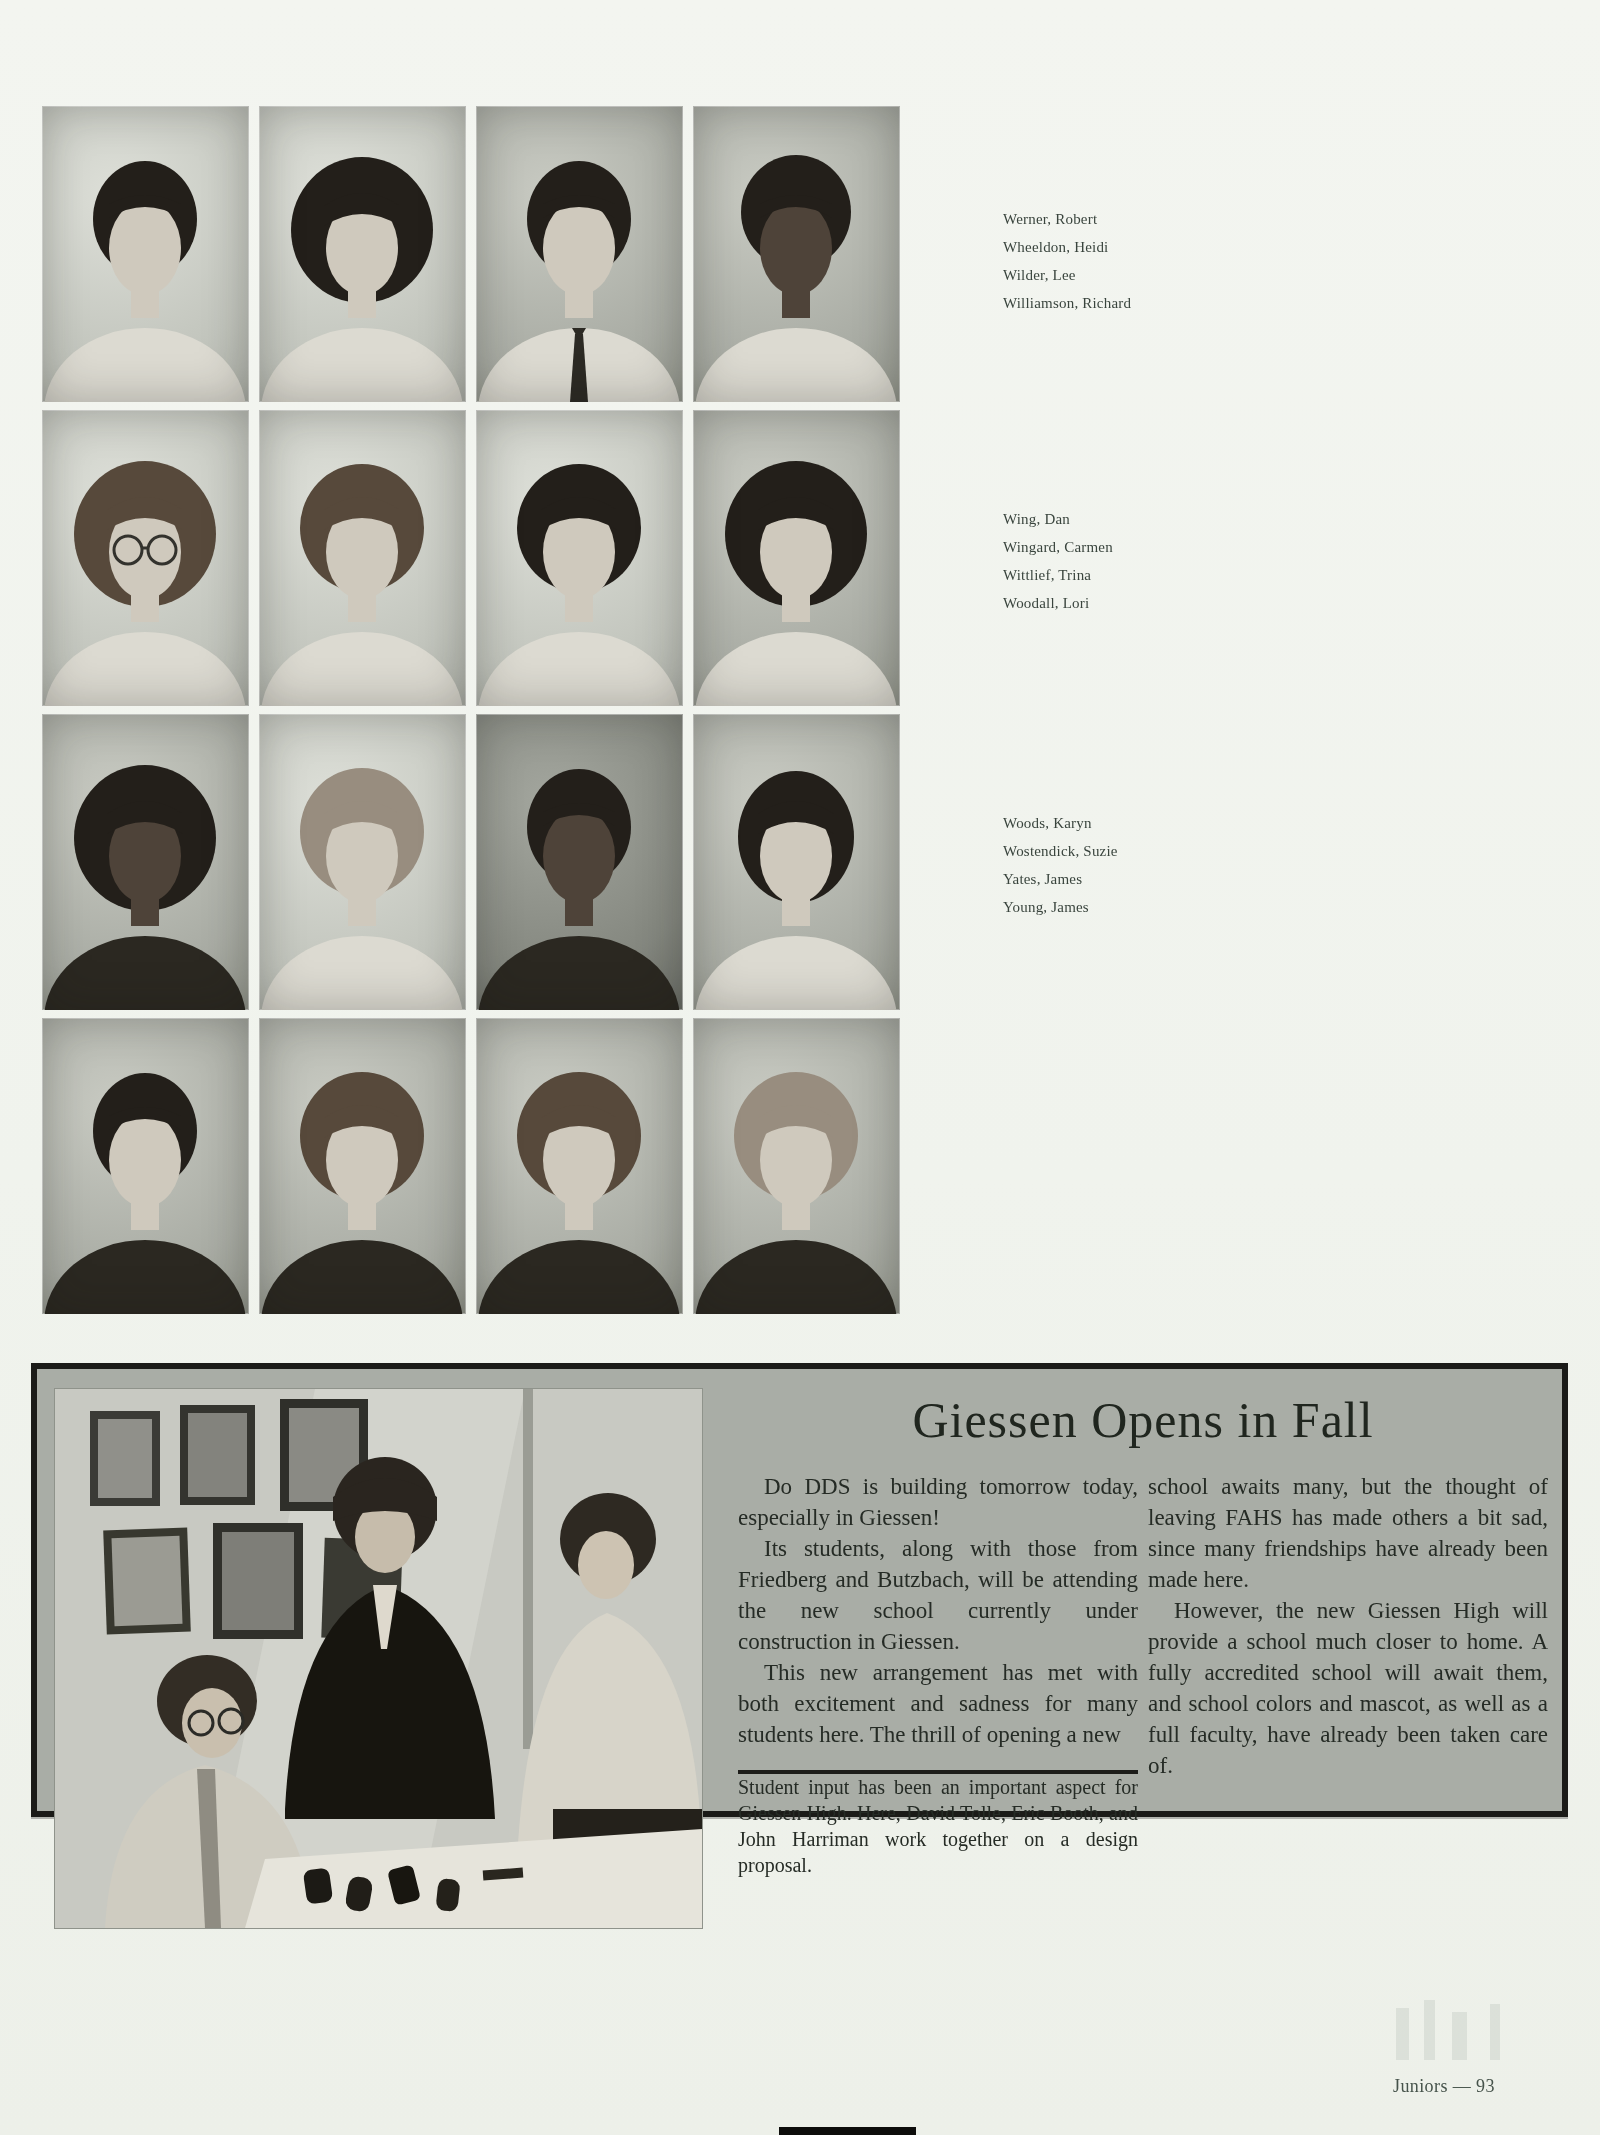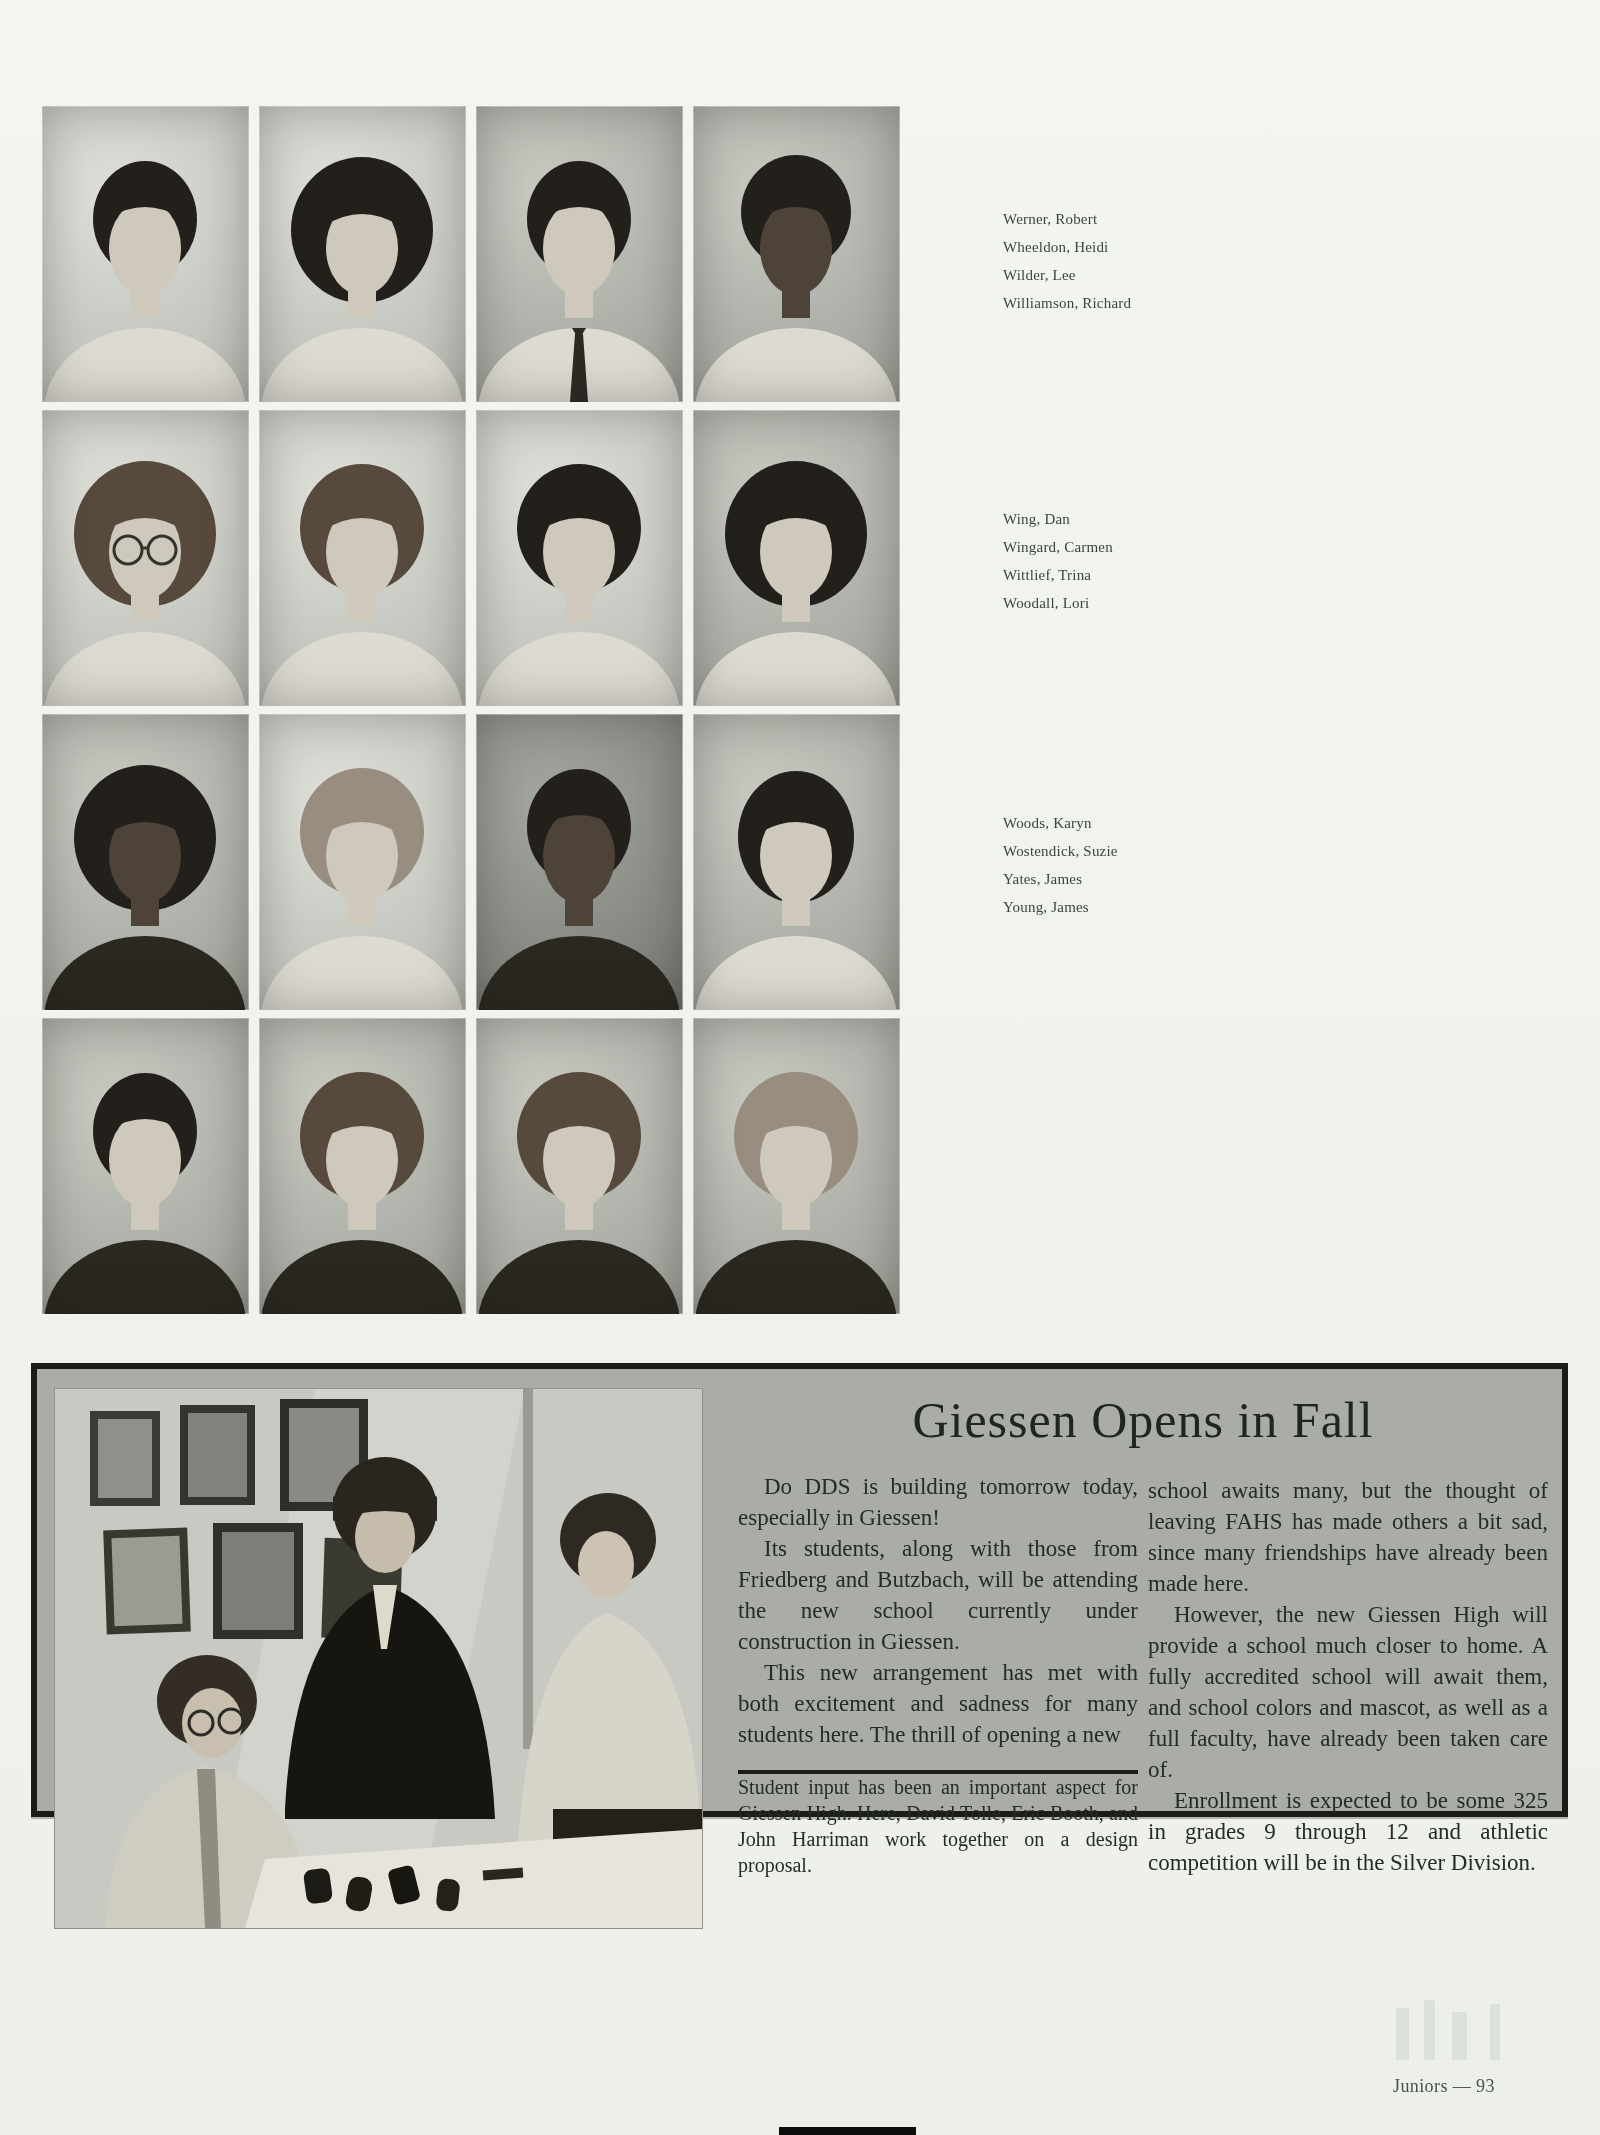--- a/index.html
+++ b/index.html
@@ -40,21 +40,21 @@
     width:647px; height:539px; flex:0 0 647px; position:relative;
     background:#c9cac3; outline:1px solid #8f938b; overflow:hidden;
   }
   .feature-photo svg { position:absolute; inset:0; width:100%; height:100%; }
 
   .article { flex:1; margin-left:36px; color:#252b25; }
   .article-title {
     text-align:center; font-size:50px; font-weight:500; color:#20261f;
     letter-spacing:1px; margin:2px 0 22px 0;
   }
-  .article-cols { display:flex; gap:10px;align-items:flex-end; }
+  .article-cols { display:flex; gap:10px; }
   .col { flex:1; font-size:23px; line-height:31px; text-align:justify; }
   .col p.ind { text-indent:26px; }
   .col p { margin:0; }
   .caption-rule { border-top:4px solid #1d1d19; margin-top:20px; }
   .caption { margin-top:16px; font-size:20px; line-height:26px; text-align:justify; }
   .caption strong { font-weight:normal; }
 
   
   .footer { position:absolute; left:1393px; top:2076px; font-size:18px; color:#46534b; letter-spacing:.4px; }
   .ghost { position:absolute; background:#8d9a92; opacity:.18; }
@@ -303,21 +303,20 @@
         <div class="col">
           <p class="ind">Do DDS is building tomorrow today, especially in Giessen!</p>
           <p class="ind">Its students, along with those from Friedberg and Butzbach, will be attending the new school currently under construction in Giessen.</p>
           <p class="ind">This new arrangement has met with both excitement and sadness for many students here. The thrill of opening a new</p>
           <div class="caption-rule"></div>
           <p class="caption"><strong>Student input has</strong><span> been an important aspect for Giessen High. Here, David Tolle, Eric Booth, and John Harriman work together on a design proposal.</span></p>
         </div>
         <div class="col">
           <p>school awaits many, but the thought of leaving FAHS has made others a bit sad, since many friendships have already been made here.</p>
           <p class="ind">However, the new Giessen High will provide a school much closer to home. A fully accredited school will await them, and school colors and mascot, as well as a full faculty, have already been taken care of.</p>
-          <p class="ind">Enrollment is expected to be some 325 in grades 9 through 12 and athletic competition will be in the Silver Division.</p>
         </div>
       </div>
     </div>
   </div>
 
   <div class="ghost g1"></div>
   <div class="ghost g2"></div>
   <div class="ghost g3"></div>
   <div class="ghost g4"></div>
   <div class="footer">Juniors — 93</div>

